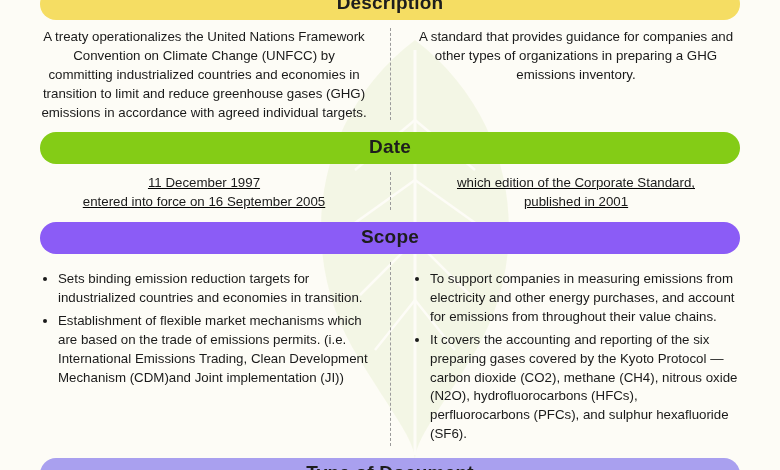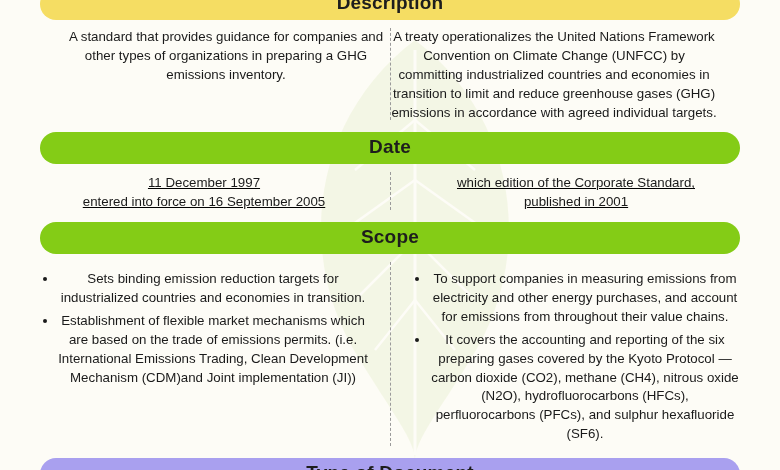--- a/index.html
+++ b/index.html
@@ -49,21 +49,21 @@
     letter-spacing: 0.2px;
   }
   .band-description {
     background: #f5dd63;
     margin-top: -12px;
   }
   .band-date {
     background: #84cc16;
   }
   .band-scope {
-    background: #84cc16;
+    background: #8b5cf6;
   }
   .band-type {
     background: #a9a0ef;
   }
   .cols {
     display: flex;
     position: relative;
   }
   .col {
     width: 50%;
@@ -87,21 +87,20 @@
   }
   .centered {
     text-align: center;
   }
   ul {
     margin: 4px 0 0 0;
     padding-left: 18px;
   }
   li {
     margin-bottom: 4px;
-    text-align: center;
   }
   .sec {
     margin-bottom: 10px;
   }
   .desc-block {
     padding-top: 2px;
   }
   .date-block {
     padding-top: 4px;
     text-decoration: underline;
@@ -124,22 +123,22 @@
     <path d="M165 90 L105 140 M165 150 L95 200 M165 210 L110 265 M165 270 L125 320" stroke="#ffffff" stroke-width="2.5" fill="none"></path>
     <path d="M165 90 L225 140 M165 150 L235 200 M165 210 L220 265 M165 270 L205 320" stroke="#ffffff" stroke-width="2.5" fill="none"></path>
   </svg>
 
   <div class="content">
 
     <div class="sec">
       <div class="band band-description">Description</div>
       <div class="cols desc-block">
         <div class="divider"></div>
+        <div class="col col-left centered">A treaty operationalizes the United Nations Framework Convention on Climate Change (UNFCC) by committing industrialized countries and economies in transition to limit and reduce greenhouse gases (GHG) emissions in accordance with agreed individual targets.</div>
         <div class="col col-right centered">A standard that provides  guidance for companies and other types of organizations in preparing a GHG emissions inventory.</div>
-        <div class="col col-left centered">A treaty operationalizes the United Nations Framework Convention on Climate Change (UNFCC) by committing industrialized countries and economies in transition to limit and reduce greenhouse gases (GHG) emissions in accordance with agreed individual targets.</div>
       </div>
     </div>
 
     <div class="sec">
       <div class="band band-date">Date</div>
       <div class="cols date-block">
         <div class="divider"></div>
         <div class="col col-left centered">
           <div>11 December 1997</div>
           <div>entered into force on 16 September 2005</div>

